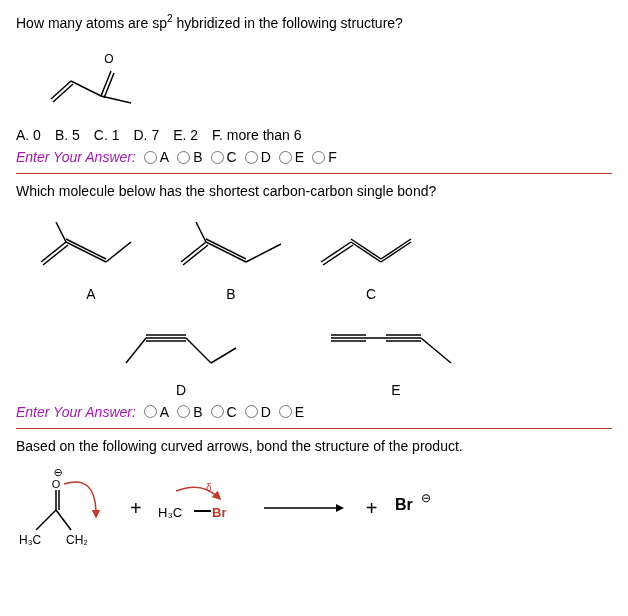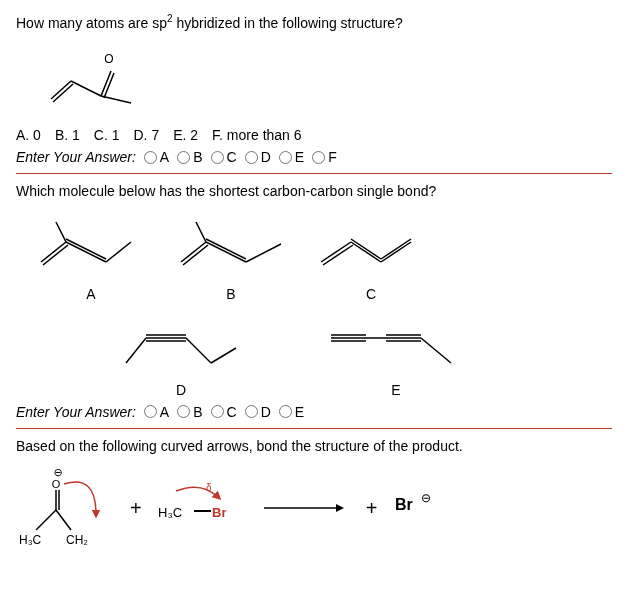--- a/index.html
+++ b/index.html
@@ -32,21 +32,21 @@
       font-weight: normal;
     }
     .answer-row {
       display: flex;
       align-items: center;
       gap: 8px;
       margin: 6px 0 4px 0;
       font-size: 14px;
     }
     .answer-label {
-      color: #000000;
+      color: #a21caf;
       font-style: italic;
     }
     .radio-option {
       display: flex;
       align-items: center;
       gap: 3px;
       cursor: pointer;
     }
     .radio-option input[type=radio] {
       margin: 0;
@@ -99,21 +99,21 @@
     <line x1="15" y1="58" x2="35" y2="40" stroke="#000" stroke-width="1.5"></line>
     <line x1="17" y1="61" x2="37" y2="43" stroke="#000" stroke-width="1.5"></line>
 
     <line x1="35" y1="40" x2="65" y2="55" stroke="#000" stroke-width="1.5"></line>
 
     <line x1="65" y1="55" x2="95" y2="62" stroke="#000" stroke-width="1.5"></line>
   </svg>
 
   <div class="answer-choices">
     <span class="choice-label">A. 0</span>
-    <span class="choice-label">B. 1</span>
+    <span class="choice-label">B. 5</span>
     <span class="choice-label">C. 1</span>
     <span class="choice-label">D. 7</span>
     <span class="choice-label">E. 2</span>
     <span class="choice-label">F. more than 6</span>
   </div>
 
   <div class="answer-row">
     <span class="answer-label italic">Enter Your Answer:</span>
     <label class="radio-option"><input type="radio" name="q1" value="A" style=""> A</label>
     <label class="radio-option"><input type="radio" name="q1" value="B" style=""> B</label>

